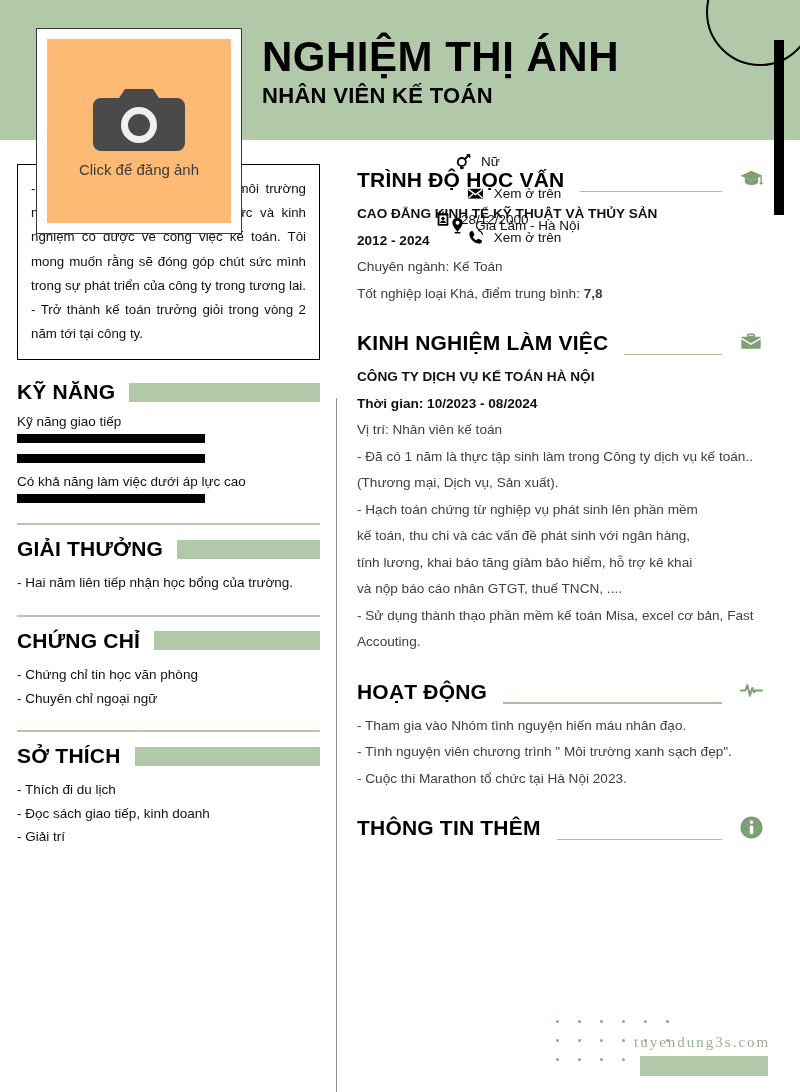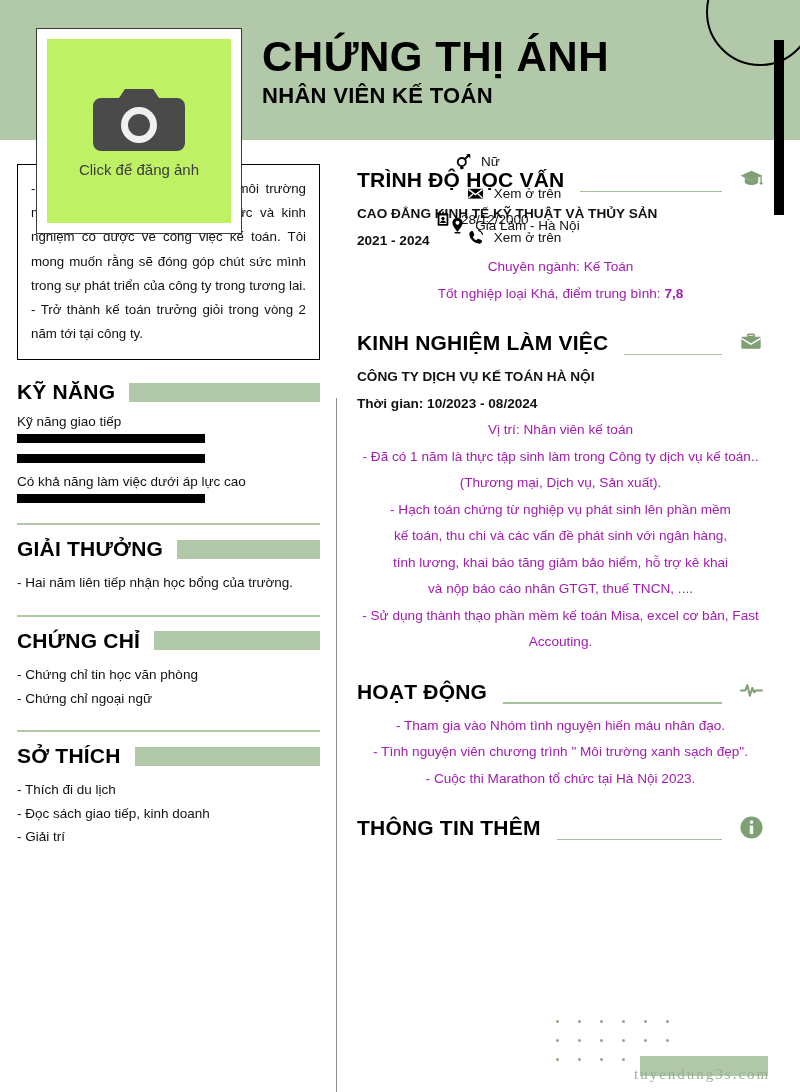--- a/index.html
+++ b/index.html
@@ -58,21 +58,21 @@
     width: 206px;
     height: 206px;
     border: 1.5px solid #3a3a3a;
     background: #ffffff;
     z-index: 5;
     padding: 10px;
   }
   .photo-inner {
     width: 100%;
     height: 100%;
-    background: #bef264;
+    background: #fdba74;
     display: flex;
     flex-direction: column;
     align-items: center;
     justify-content: center;
     gap: 8px;
   }
   .camera-icon { width: 96px; height: 68px; }
   .photo-caption {
     font-size: 15px;
     color: #3c3c3c;
@@ -238,22 +238,21 @@
   }
   .r-strong {
     font-size: 13.6px;
     font-weight: bold;
     line-height: 1.95;
     color: #111;
   }
   .r-line {
     font-size: 13.6px;
     line-height: 1.95;
-    color: #a21caf;
-    text-align: center;
+    color: #404040;
   }
   .r-line b { font-weight: bold; }
   .block-gap { height: 18px; }
 
   
   .watermark {
     position: absolute;
     right: 34px;
     bottom: 12px;
     width: 210px;
@@ -276,21 +275,21 @@
     position: absolute;
     left: 84px;
     top: 42px;
     width: 128px;
     height: 20px;
     background: #b1c8a9;
   }
   .wm-text {
     position: absolute;
     left: 78px;
-    top: 52px;
+    top: 20px;
     font-size: 15px;
     letter-spacing: 2px;
     color: #9aaf92;
     font-family: "Liberation Serif", serif;
   }
 </style>
 </head>
 <body>
 
 <div class="page">
@@ -305,21 +304,21 @@
       <svg class="camera-icon" viewBox="0 0 96 68">
         <path d="M34 4 h28 l6 9 h18 a8 8 0 0 1 8 8 v37 a8 8 0 0 1 -8 8 h-76 a8 8 0 0 1 -8 -8 v-37 a8 8 0 0 1 8 -8 h18 z" fill="#4a4a4a"></path>
         <circle cx="48" cy="40" r="18" fill="#f0f0f0"></circle>
         <circle cx="48" cy="40" r="11" fill="#4a4a4a"></circle>
       </svg>
       <div class="photo-caption">Click để đăng ảnh</div>
     </div>
   </div>
 
   <div class="name-block">
-    <div class="full-name">CHỨNG THỊ ÁNH</div>
+    <div class="full-name">NGHIỆM THỊ ÁNH</div>
     <div class="job-title">NHÂN VIÊN KẾ TOÁN</div>
   </div>
 
   <div class="contact">
     <div class="contact-row">
       <div class="contact-item ci-gender">
         <span class="ci-icon">
           <svg viewBox="0 0 18 18" width="17" height="17">
             <circle cx="7.2" cy="9.6" r="4.3" fill="none" stroke="#000" stroke-width="1.9"></circle>
             <line x1="7.2" y1="13.9" x2="7.2" y2="17.2" stroke="#000" stroke-width="1.9"></line>
@@ -417,21 +416,21 @@
         <div class="litem">- Hai năm liên tiếp nhận học bổng của trường.</div>
       </div>
 
       <div class="lsection">
         <div class="lrule"></div>
         <div class="lhead">
           <div class="lhead-text">CHỨNG CHỈ</div>
           <div class="lhead-bar"></div>
         </div>
         <div class="litem">- Chứng chỉ tin học văn phòng</div>
-        <div class="litem">- Chứng chỉ ngoại ngữ</div>
+        <div class="litem">- Chuyên chỉ ngoại ngữ</div>
       </div>
 
       <div class="lsection">
         <div class="lrule"></div>
         <div class="lhead">
           <div class="lhead-text">SỞ THÍCH</div>
           <div class="lhead-bar"></div>
         </div>
         <div class="litem">- Thích đi du lịch</div>
         <div class="litem">- Đọc sách giao tiếp, kinh doanh</div>
@@ -449,21 +448,21 @@
           <span class="rhead-icon">
             <svg viewBox="0 0 26 26" width="25" height="25">
               <path d="M13 4 L24.5 9 L13 14 L1.5 9 Z" fill="#7f9f75"></path>
               <path d="M6 11 v4.4 c0 2 3.3 3.4 7 3.4 s7-1.4 7-3.4 V11 l-7 3 z" fill="#7f9f75"></path>
               <line x1="23" y1="9.4" x2="23" y2="16" stroke="#7f9f75" stroke-width="1.4"></line>
               <circle cx="23" cy="17" r="1.5" fill="#7f9f75"></circle>
             </svg>
           </span>
         </div>
         <div class="r-strong">CAO ĐẲNG KINH TẾ KỸ THUẬT VÀ THỦY SẢN</div>
-        <div class="r-strong">2021 - 2024</div>
+        <div class="r-strong">2012 - 2024</div>
         <div class="r-line">Chuyên ngành: Kế Toán</div>
         <div class="r-line"><span>Tốt nghiệp loại Khá, điểm trung bình: </span><b>7,8</b></div>
       </div>
 
       <div class="block-gap"></div>
 
       <div class="rsection">
         <div class="rhead">
           <div class="rhead-text">KINH NGHIỆM LÀM VIỆC</div>
           <div class="rhead-line"></div>

